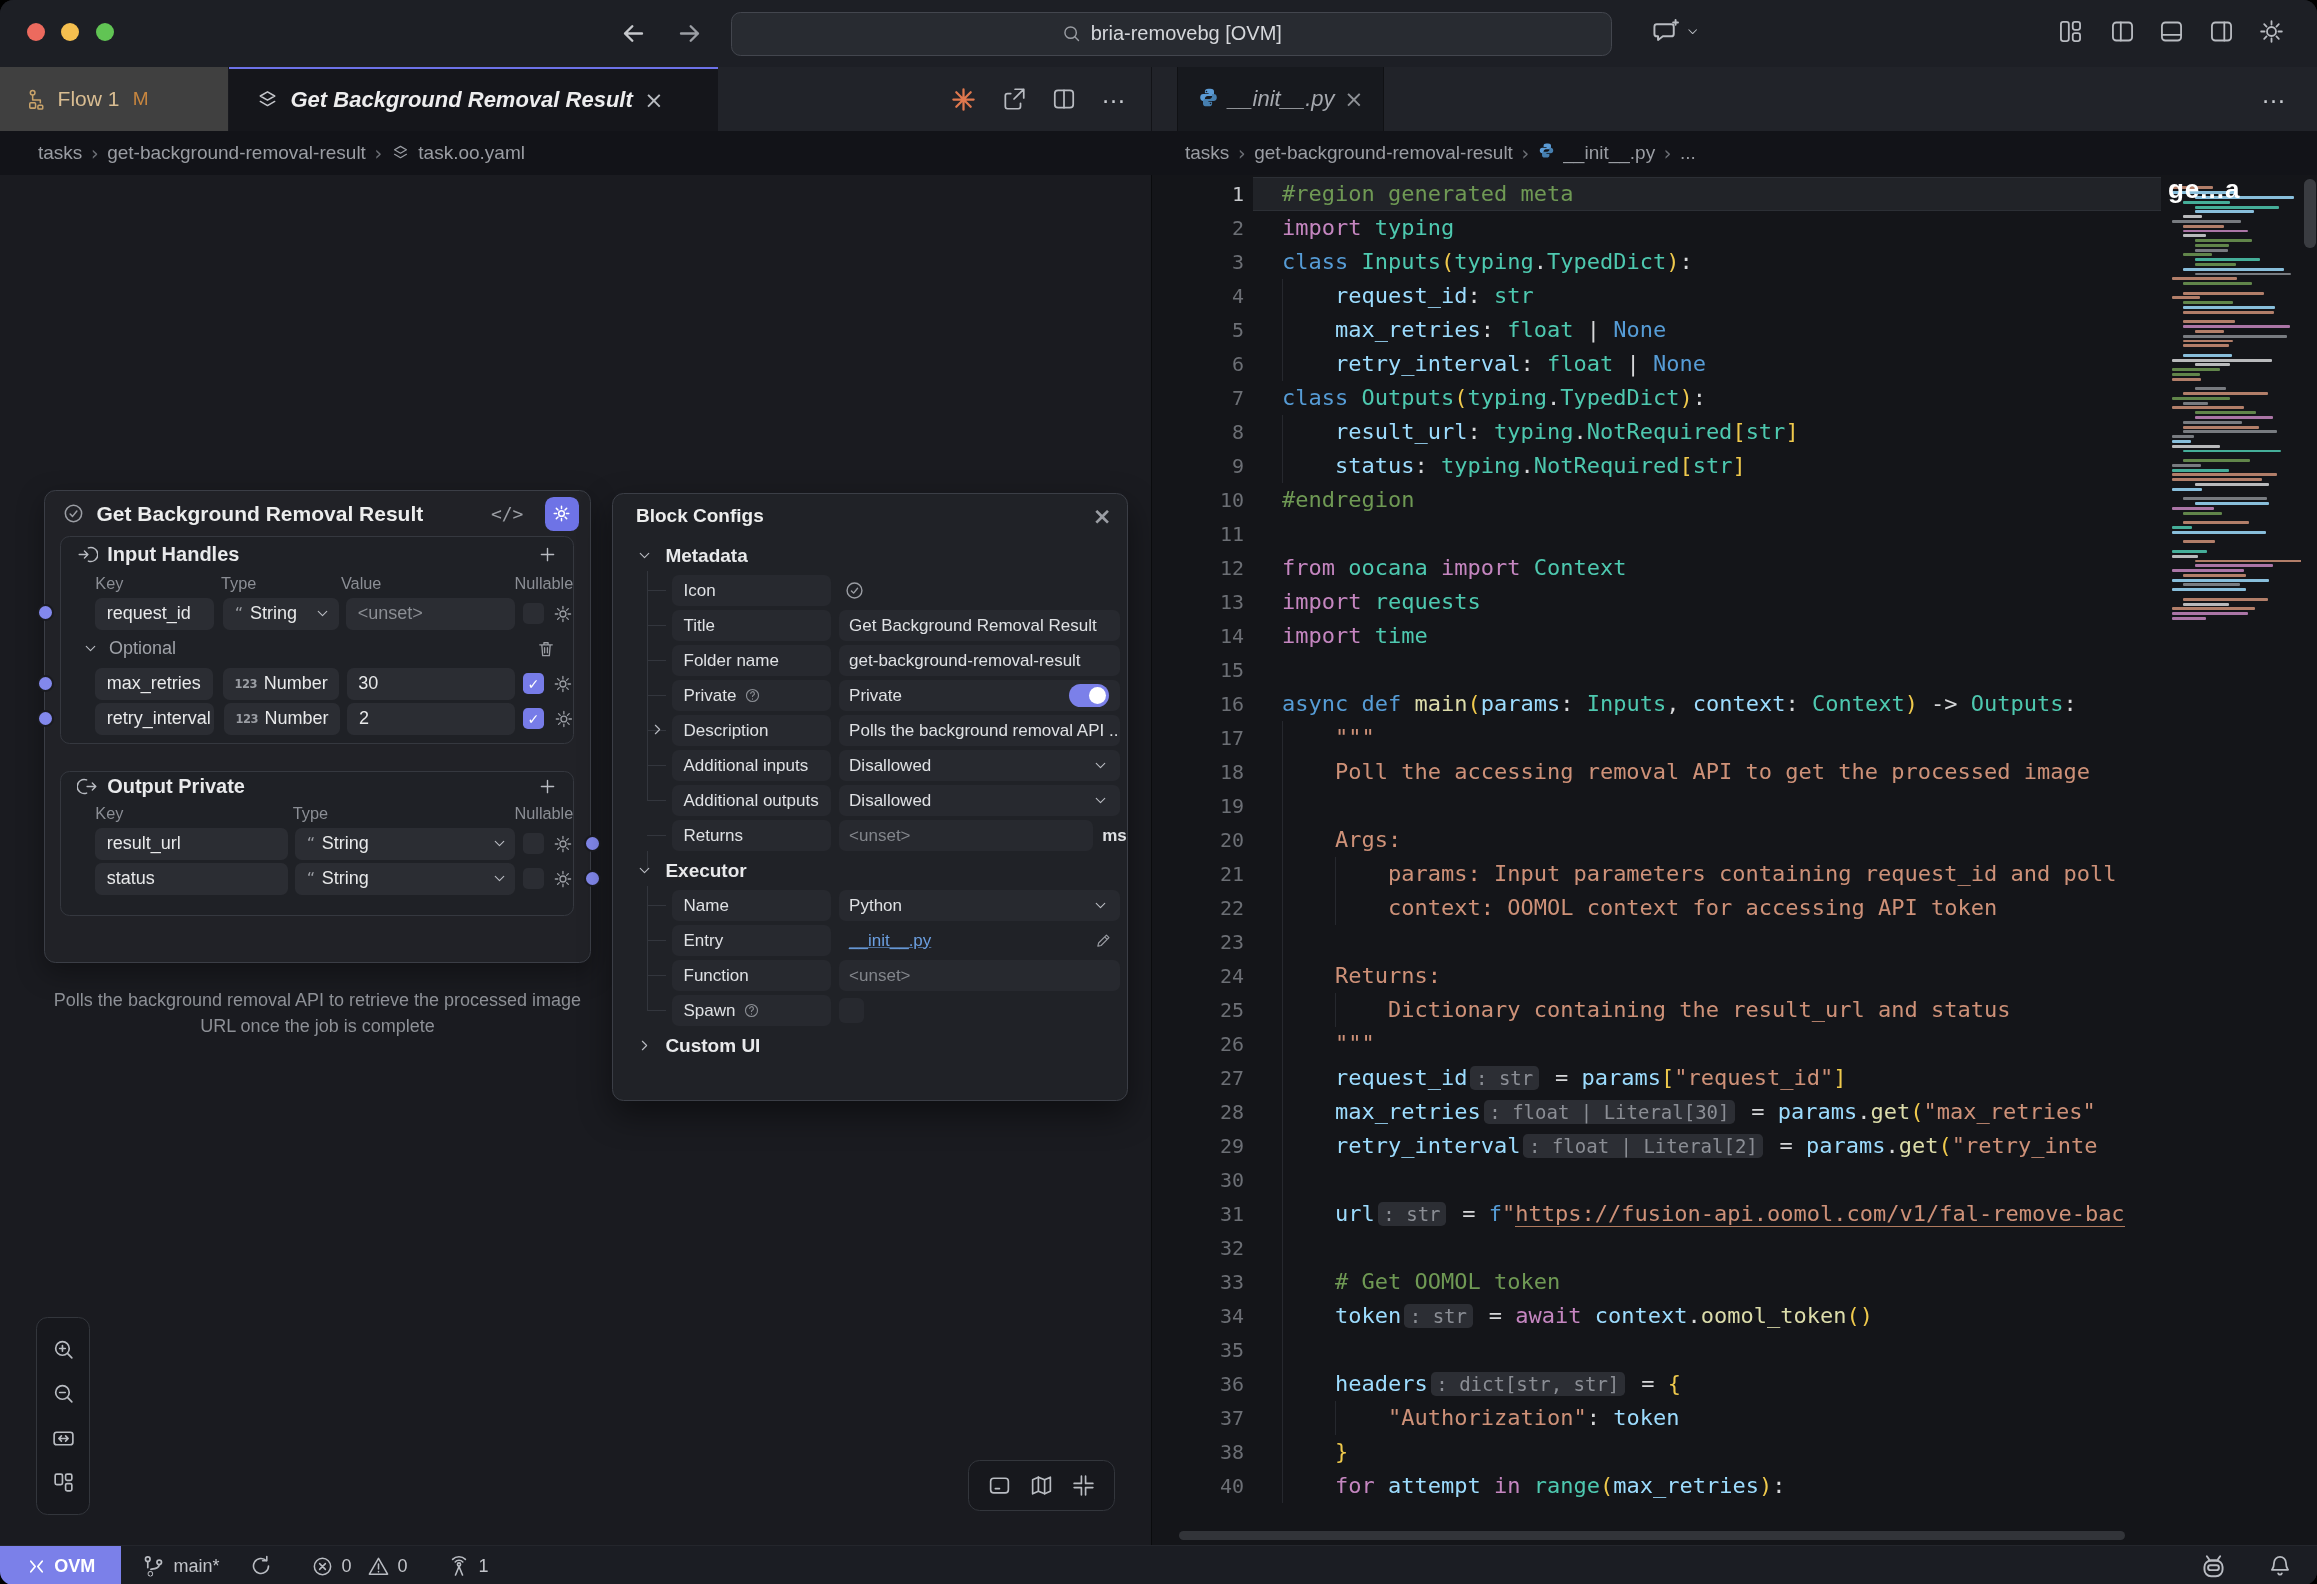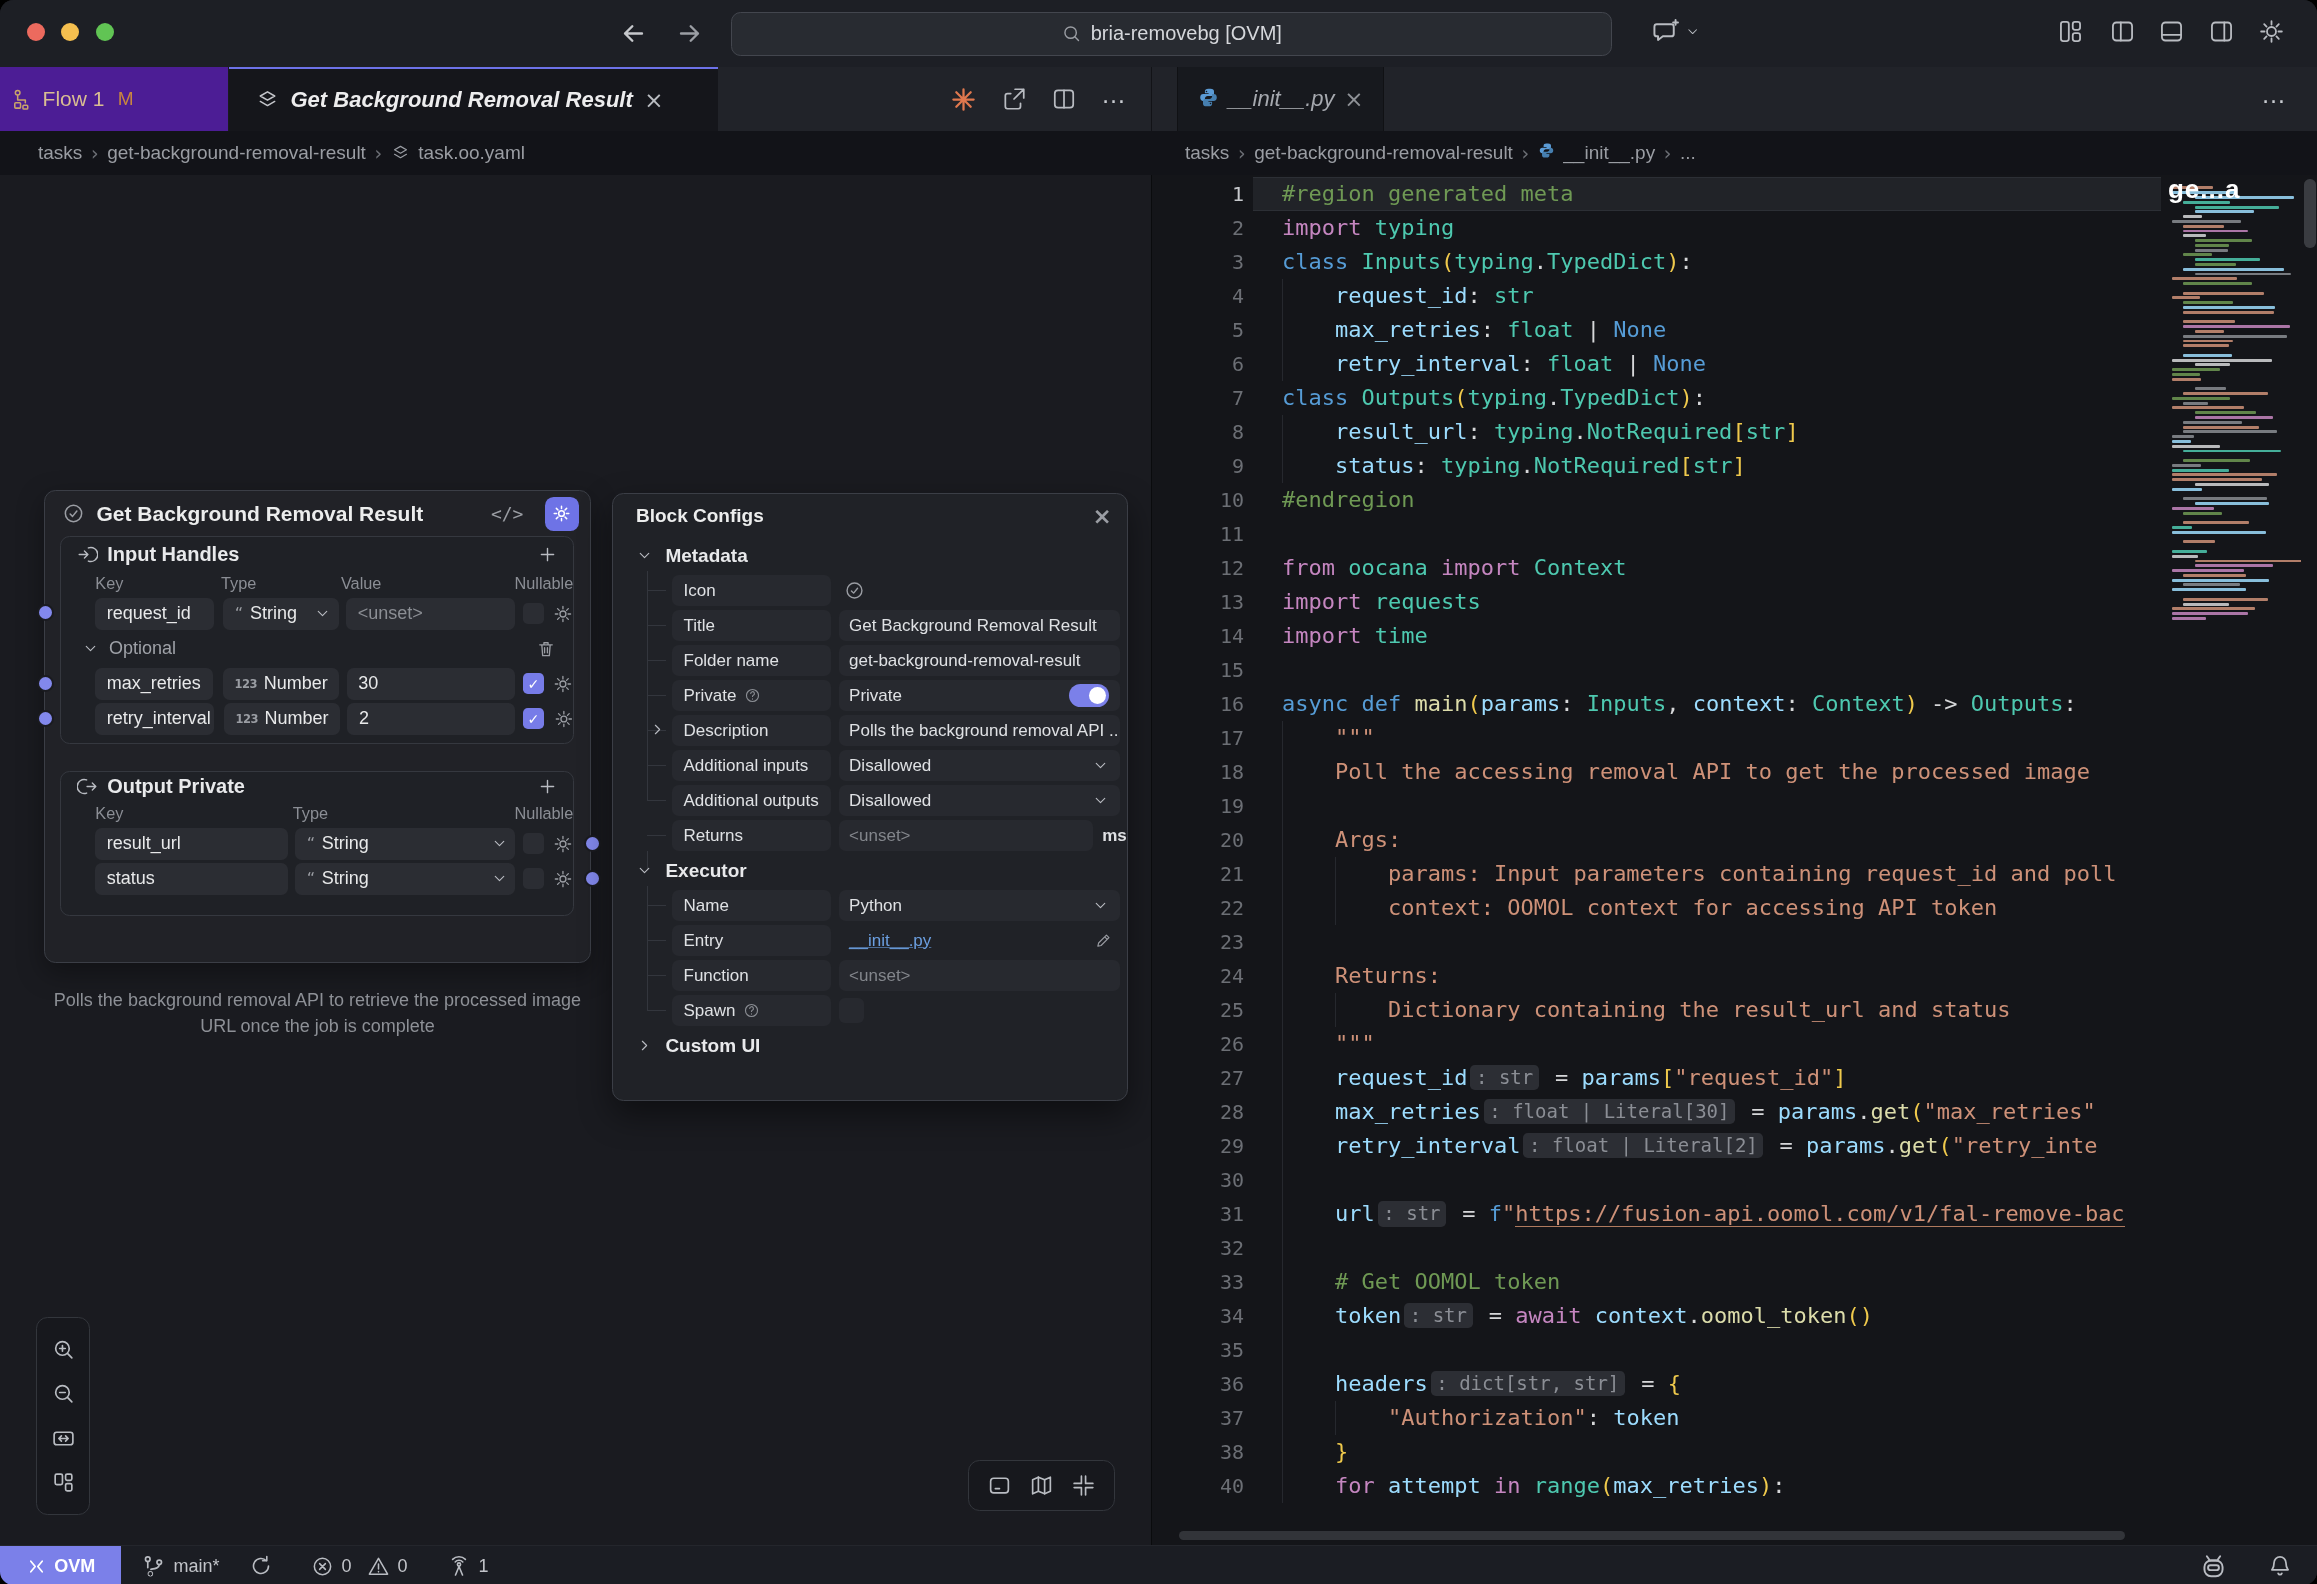--- a/index.html
+++ b/index.html
@@ -8,21 +8,21 @@
   svg.ic{display:block;fill:none;stroke:#b9bcc2;stroke-width:1.6;stroke-linecap:round;stroke-linejoin:round;}
   
   .titlebar{position:absolute;left:0;top:0;right:0;height:67px;background:#1d1f25;}
   .light{position:absolute;top:23px;width:18px;height:18px;border-radius:50%;}
   .navbtn{position:absolute;top:19px;width:29px;height:29px;}
   .search{position:absolute;left:731px;top:11.5px;width:879px;height:42px;background:#282b31;border:1px solid #43464e;border-radius:9.6px;display:flex;align-items:center;justify-content:center;gap:8.6px;color:#d5d7db;font-size:20px;}
   .chatbtn{position:absolute;left:1652px;top:17px;display:flex;align-items:center;gap:3.8px;}
   .tb-ic{position:absolute;top:18px;}
   
   .tabbar{position:absolute;left:0;top:67px;right:0;height:64px;background:#212329;}
-  .flowtab{position:absolute;left:0;top:0;width:229px;height:64px;display:flex;align-items:center;padding-left:10px;box-sizing:border-box;gap:9.6px;background:#4c1d95;border-right:1px solid #191a1f;}
+  .flowtab{position:absolute;left:0;top:0;width:229px;height:64px;display:flex;align-items:center;padding-left:25px;box-sizing:border-box;gap:9.6px;background:#404040;border-right:1px solid #191a1f;}
   .flowtab .lbl{color:#d9bd92;font-size:21px;}
   .flowtab .badge{color:#c8863f;font-size:19px;margin-left:3.8px;}
   .activetab{position:absolute;left:229px;top:0;width:489px;height:64px;background:#15161b;border-top:2.9px solid #6d72e8;box-sizing:border-box;display:flex;align-items:center;padding-left:27px;gap:11.5px;}
   .activetab .lbl{color:#ededee;font-size:22px;font-style:italic;font-weight:600;}
   .closex{color:#b9bcc1;font-size:23px;font-family:"DejaVu Sans",sans-serif;line-height:1;}
   .editortabs{position:absolute;left:1151px;top:0;right:0;height:64px;background:#212329;border-left:1px solid #121317;}
   .pytab{position:absolute;left:25px;top:0;width:205px;height:64px;background:#17191e;display:flex;align-items:center;justify-content:center;gap:9.6px;border-left:1px solid #101114;border-right:1px solid #101114;}
   .pytab .lbl{color:#a6a9af;font-size:22px;font-style:italic;}
   
   .crumbbar{position:absolute;left:0;top:131px;right:0;height:44px;background:#121318;}
@@ -80,21 +80,21 @@
   .toggle::after{content:"";position:absolute;right:2.9px;top:2.9px;width:17px;height:17px;border-radius:50%;background:#fff;}
   .cfg-check{width:25px;height:25px;border-radius:5.7px;background:#27292f;margin-left:7.6px;}
   .row-pencil{margin-left:auto;margin-right:15.3px;}
   
   .cv-tools-l{position:absolute;left:36px;top:1142px;width:54px;height:198px;background:#17181d;border:1px solid #33363c;border-radius:11.5px;box-sizing:border-box;display:flex;flex-direction:column;align-items:center;justify-content:space-around;padding:9.6px 0;}
   .cv-tools-r{position:absolute;left:968px;top:1285px;width:147px;height:51px;background:#17181d;border:1px solid #33363c;border-radius:11.5px;box-sizing:border-box;display:flex;align-items:center;justify-content:space-around;padding:0 9.6px;}
   
   .lines{position:absolute;top:1.9px;left:0;right:0;}
   .line{position:relative;height:34px;display:flex;align-items:center;font-family:"DejaVu Sans Mono",monospace;font-size:22px;white-space:pre;}
   .ln{width:92px;text-align:right;color:#6c6f75;font-size:20px;flex:none;position:relative;z-index:2;}
-  .codeseg{margin-left:38px;display:flex;position:relative;z-index:2;}
+  .codeseg{margin-left:38px;display:flex;align-items:center;position:relative;z-index:2;}
   .guide{position:absolute;top:0;bottom:0;width:1px;background:#26282e;z-index:1;}
   .curbg{position:absolute;left:101px;width:908px;top:0;bottom:0;background:#212328;border-top:1px solid #2c2f35;border-bottom:1px solid #2c2f35;z-index:0;}
   .line.cur .ln{color:#c7c9cd;}
   .t-com{color:#6F9954;}.t-kw{color:#C586C0;}.t-kwb{color:#569CD6;}.t-fn{color:#DCDCAA;}
   .t-ty{color:#4EC9B0;}.t-var{color:#9CDCFE;}.t-str{color:#CE9178;}.t-br{color:#EFC94C;}
   .t-p{color:#d6d7d9;}.t-strl{color:#CE9178;border-bottom:1.4px solid #b07a5e;}
   .t-hint{background:#2c2e34;color:#8b8e95;border-radius:4.8px;padding:1px 5.7px;font-size:19px;margin:0 2.9px;}
   .minimap{position:absolute;right:17px;top:2.9px;width:135px;height:497px;overflow:hidden;}
   .mm-label{position:absolute;left:1.9px;top:-3.8px;color:#fff;font-weight:700;font-size:26px;letter-spacing:1px;z-index:3;}
   .mm-bars{position:absolute;left:3.8px;top:3.8px;right:0;}

